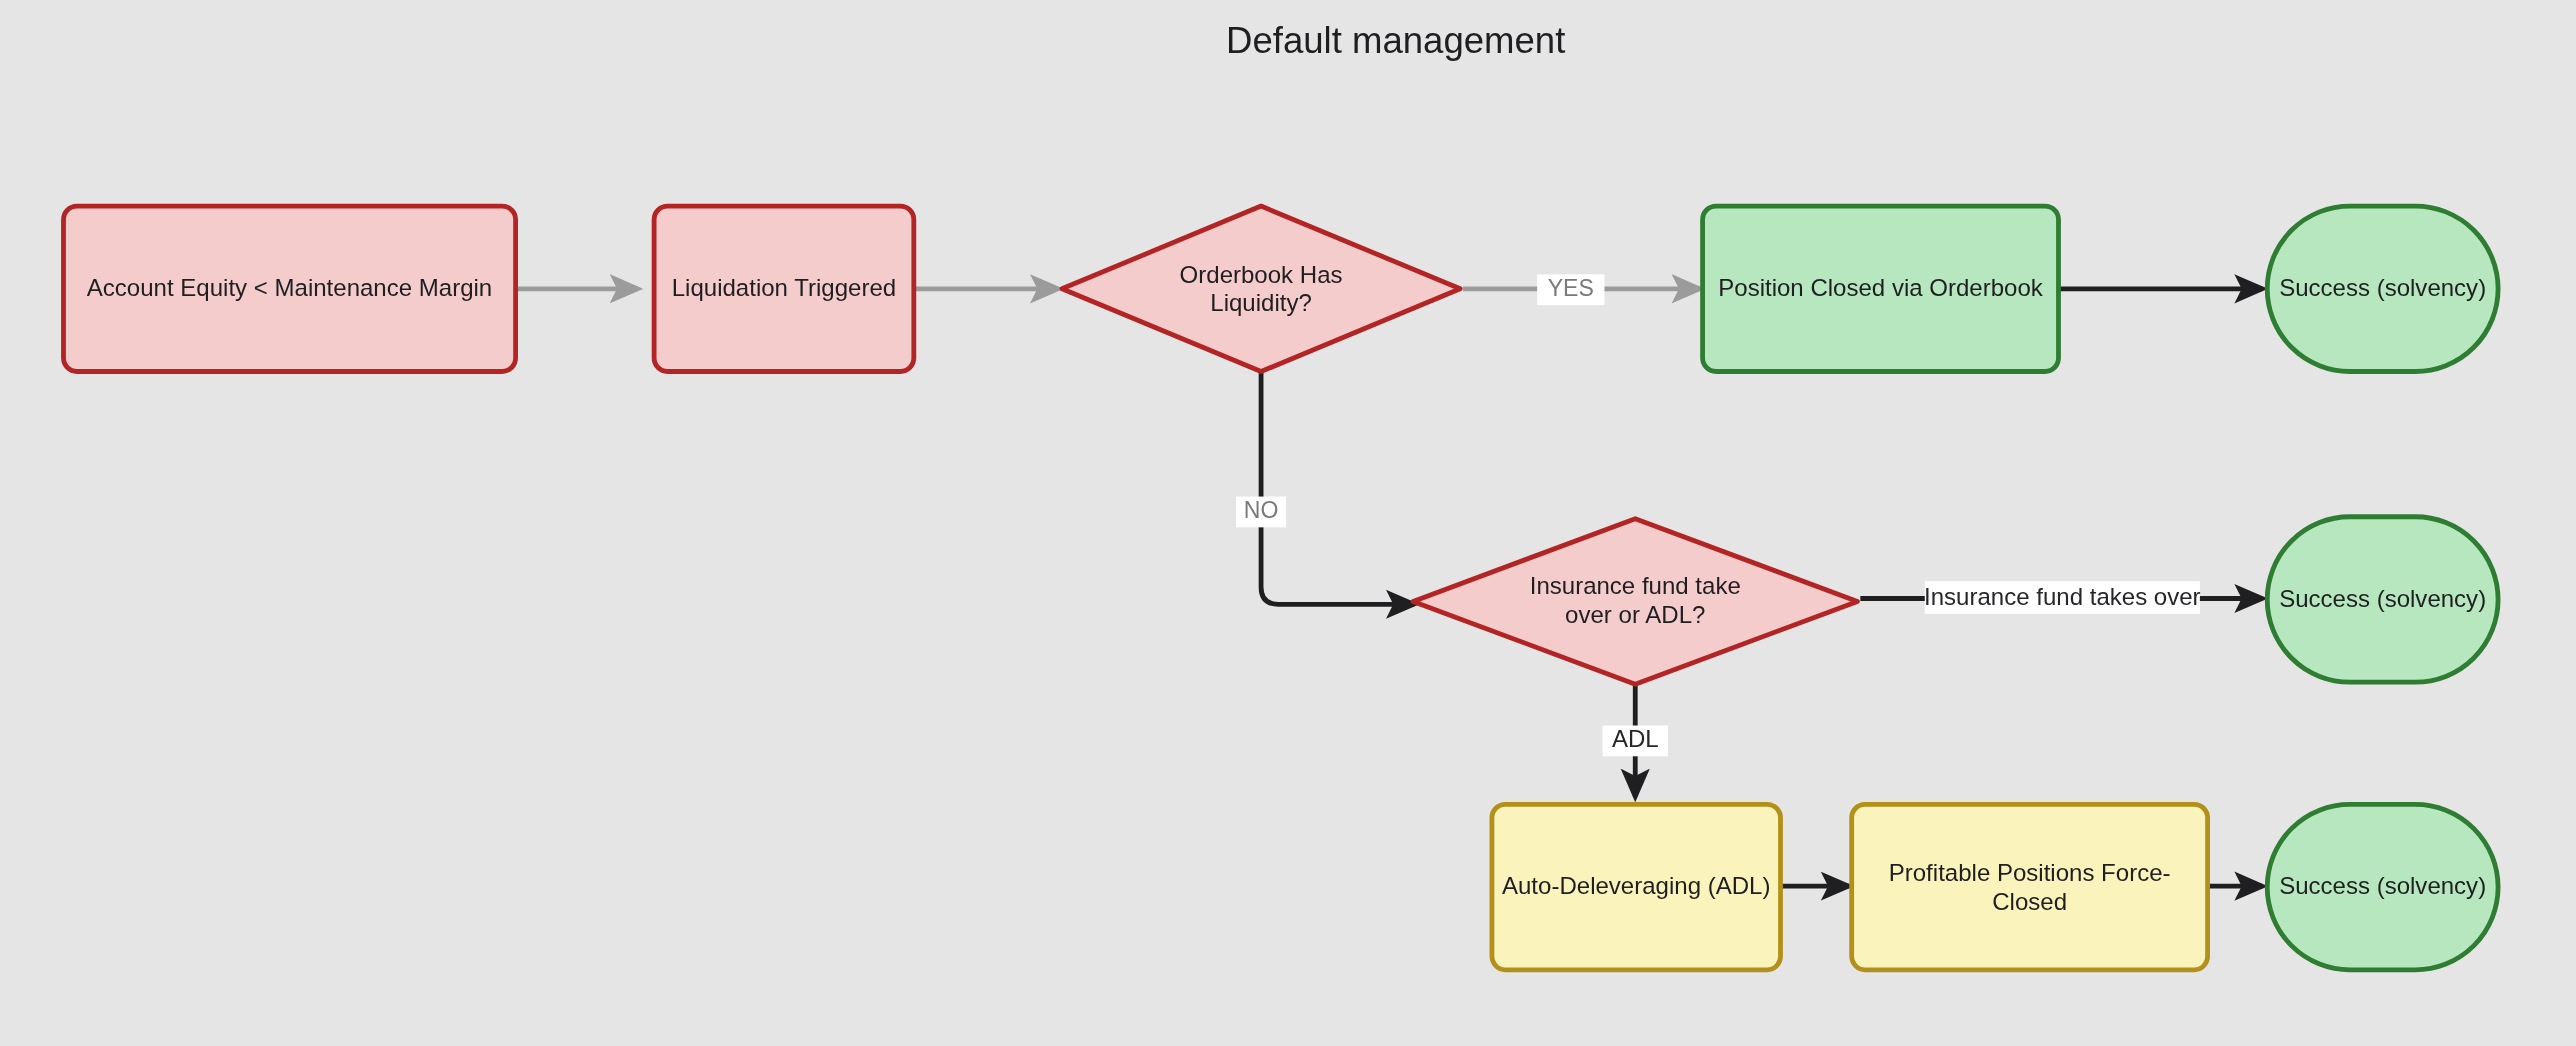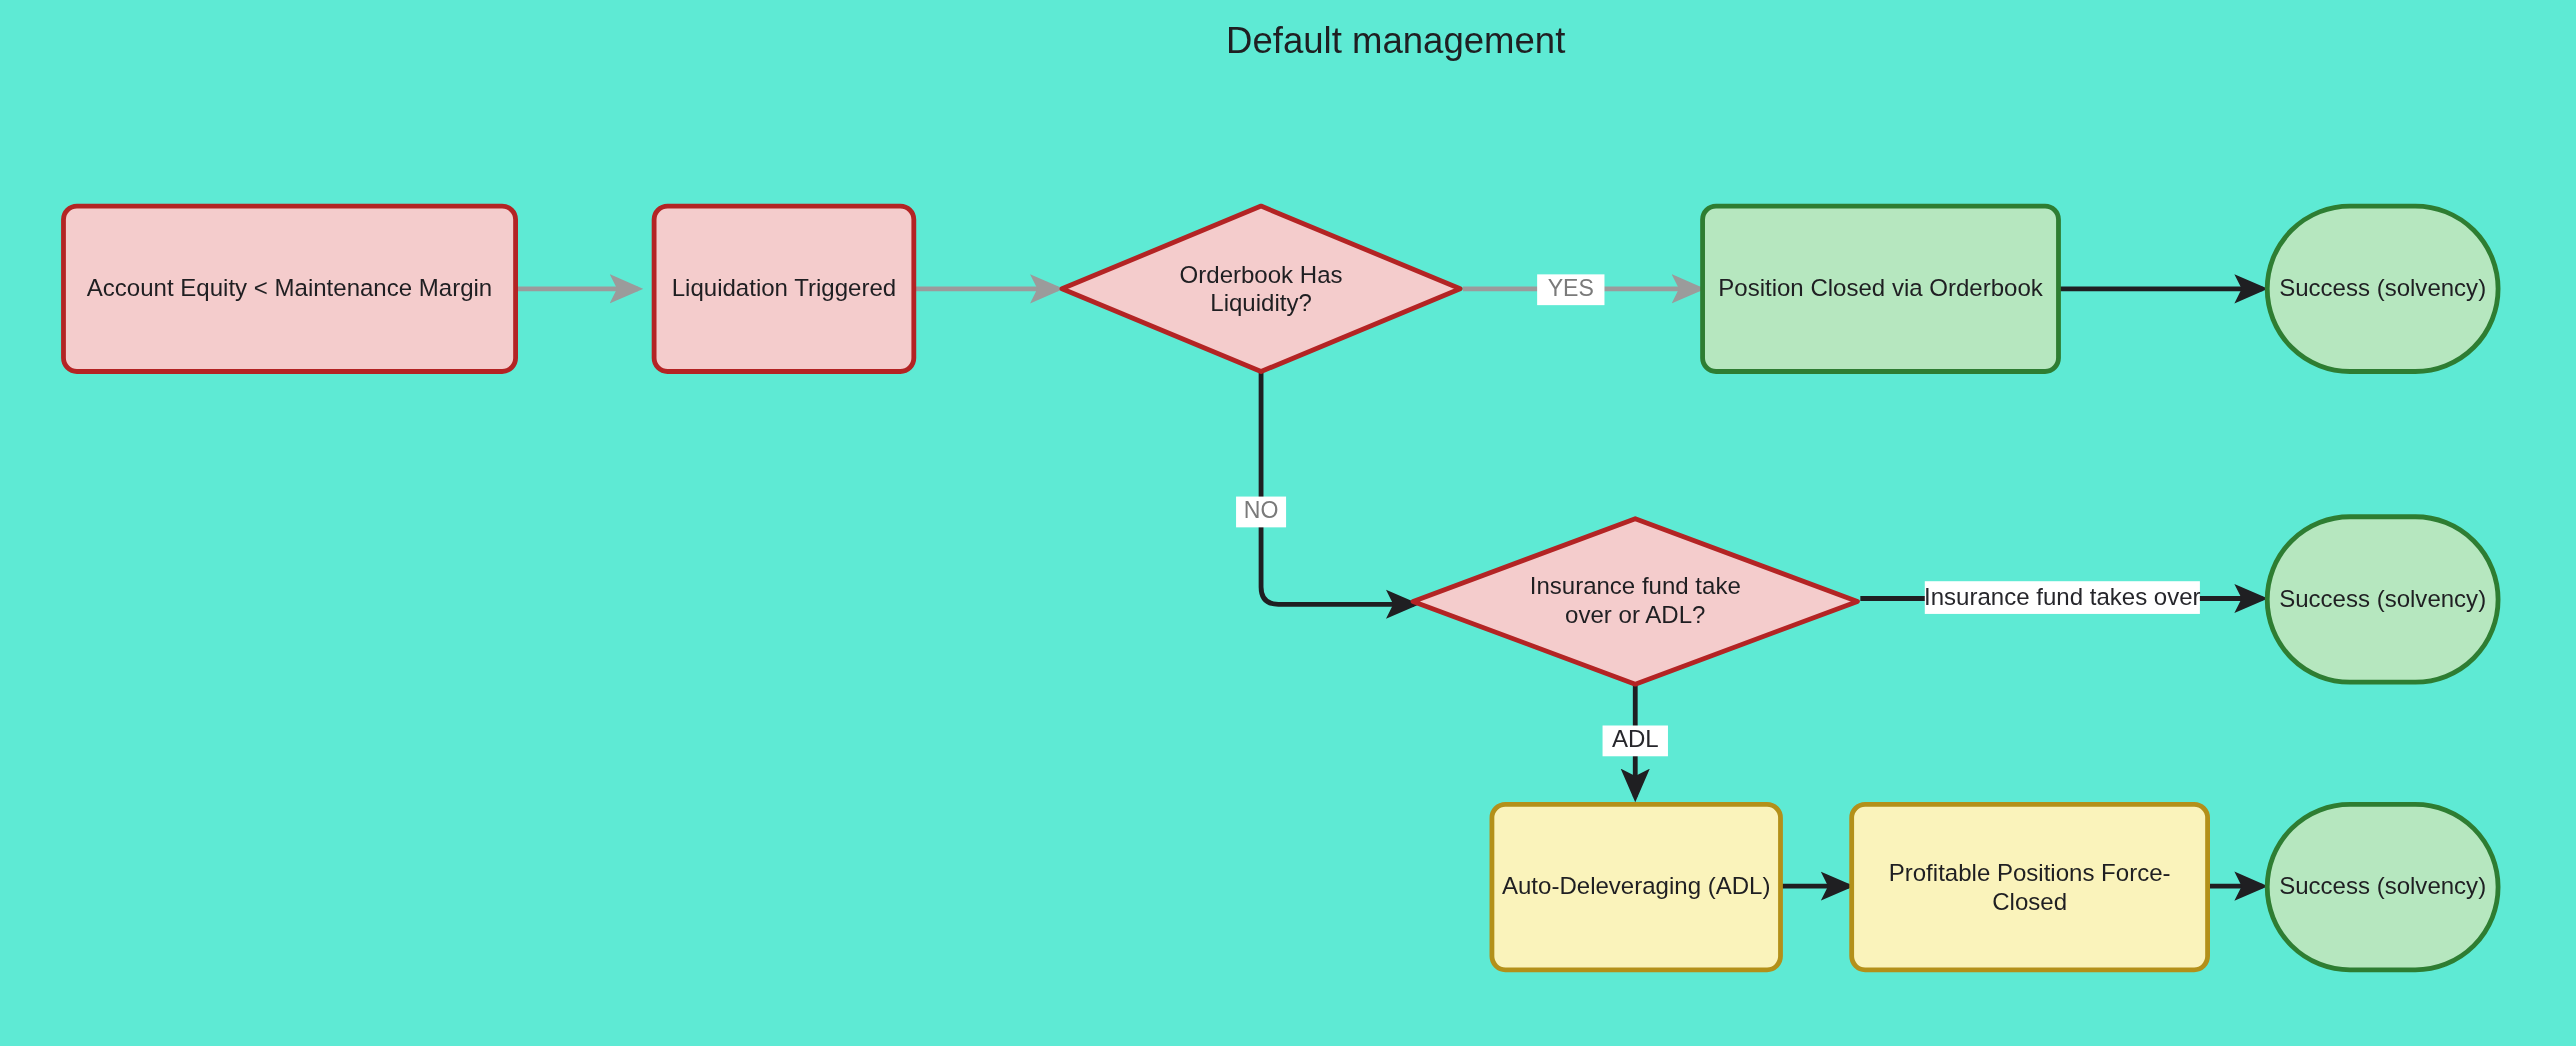--- a/index.html
+++ b/index.html
@@ -10,21 +10,21 @@
   body {
     width: 2576px;
     height: 1047px;
     overflow: hidden;
     font-family: "Liberation Sans", sans-serif;
   }
   #diagram-root {
     position: relative;
     width: 2576px;
     height: 1047px;
-    background: #5eead4;
+    background: #e5e5e5;
   }
   svg#flow {
     position: absolute;
     top: 0;
     left: 0;
     width: 2576px;
     height: 1047px;
     display: block;
   }
   .node-label {

